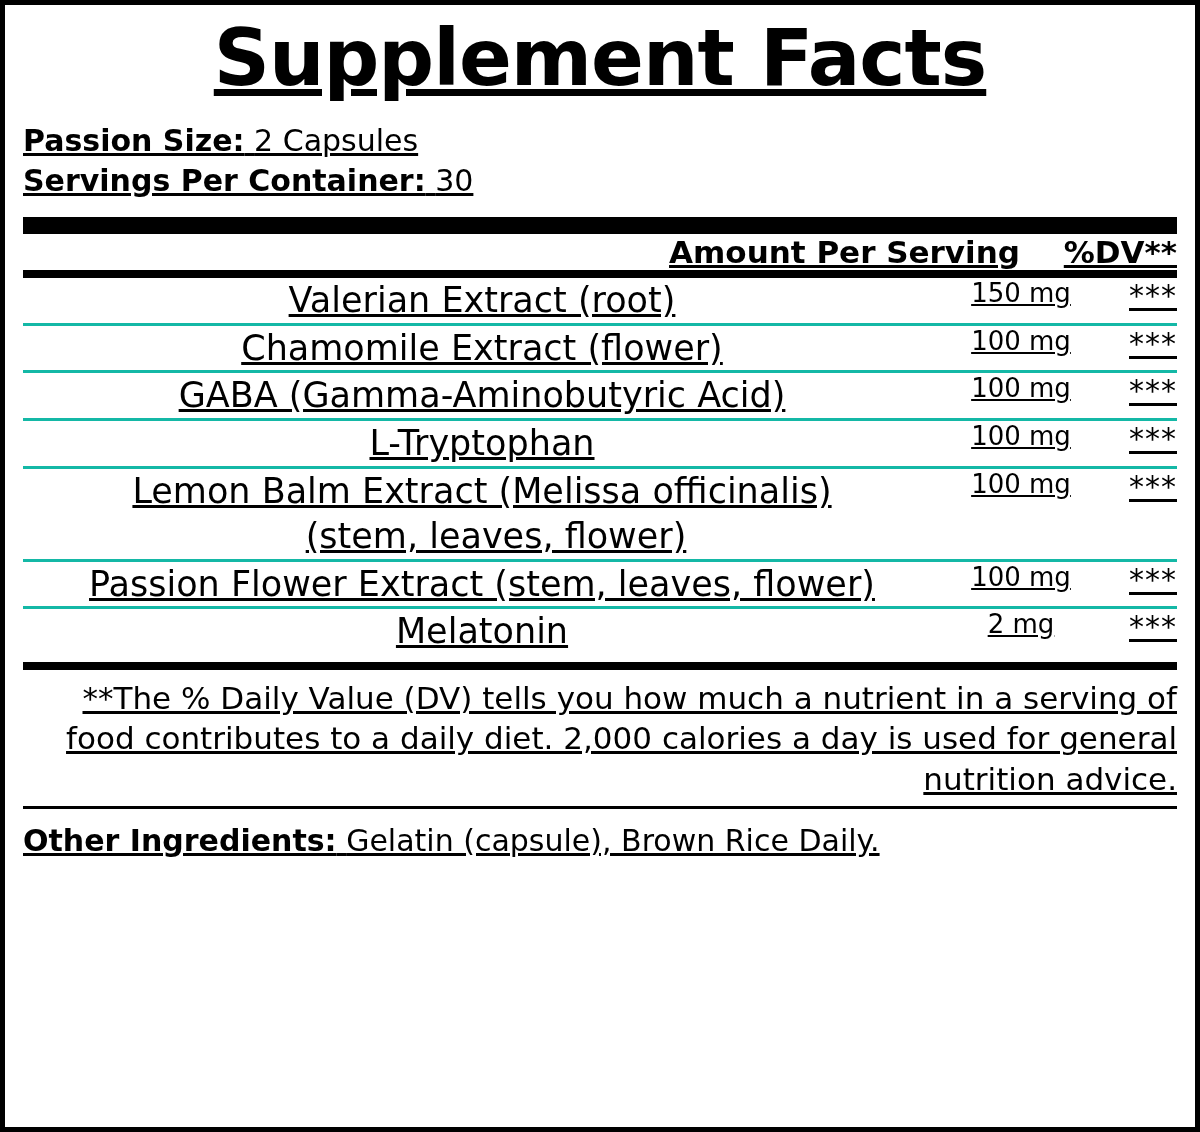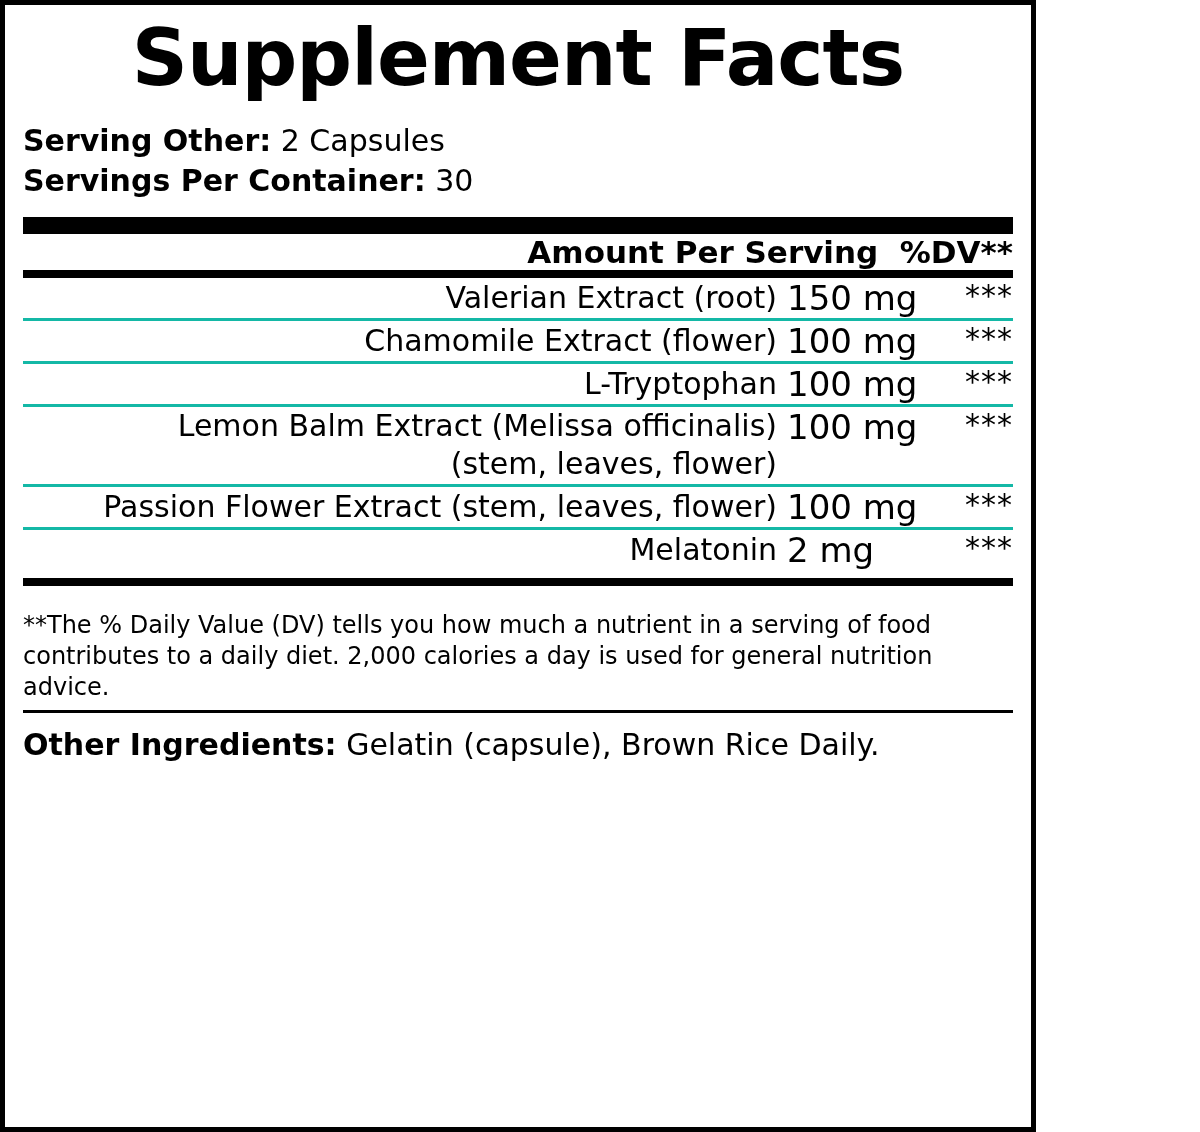--- a/index.html
+++ b/index.html
@@ -5,28 +5,29 @@
   html, body {
     margin: 0;
     padding: 0;
     background: #ffffff;
   }
   body {
     font-family: "DejaVu Sans", sans-serif;
     color: #000000;
   }
   .panel {
-    width: 1036px;
+    width: 1200px;
     height: 1132px;
     box-sizing: border-box;
     background: #ffffff;
     border: 5px solid #000000;
     padding: 0 18px;
     position: relative;
     overflow: hidden;
+    text-decoration: underline;
   }
   .title {
     font-size: 78px;
     font-weight: bold;
     letter-spacing: -1px;
     line-height: 1.0;
     margin: 14px 0 2px 0;
     text-align: center;
     white-space: nowrap;
   }
@@ -72,69 +73,70 @@
     width: 50%;
   }
   .nutrient-row td {
     padding: 9px 0 9px 0;
     border-top: 3px solid #14b8a6;
   }
   .nutrient-row.first td {
     border-top: none;
   }
   .name-cell {
-    text-align: right;
-    font-size: 30px;
+    text-align: center;
+    font-size: 35px;
     line-height: 1.28;
     padding-right: 10px !important;
   }
   .amount-cell {
-    text-align: left;
-    font-size: 34px;
+    text-align: center;
+    font-size: 26px;
     white-space: nowrap;
     width: 140px;
     vertical-align: top !important;
   }
   .dv-cell {
     text-align: right;
     font-size: 30px;
     white-space: nowrap;
     width: 86px;
     vertical-align: top !important;
     letter-spacing: 1px;
   }
   .indent {
     display: block;
     padding-left: 28px;
   }
   .footnotes {
-    font-size: 24px;
+    font-size: 31px;
     line-height: 1.3;
-    padding: 24px 0 6px 0;
+    padding: 8px 0 6px 0;
+    text-align: right;
   }
   .footnotes p {
     margin: 0 0 1px 0;
   }
   .other {
     font-size: 30px;
     padding-top: 12px;
     line-height: 1.3;
   }
   .other b { font-weight: bold; }
 </style>
 </head>
 <body>
 
 <div class="panel">
 
   <div class="title">Supplement Facts</div>
 
   <div class="serving-block">
     <div class="serving-line">
-      <b>Serving Other:</b>
+      <b>Passion Size:</b>
       <span>2 Capsules</span>
     </div>
     <div class="serving-line">
       <b>Servings Per Container:</b>
       <span>30</span>
     </div>
   </div>
 
   <div class="rule-thick"></div>
 
@@ -156,20 +158,25 @@
       <td class="name-cell">Valerian Extract (root)</td>
       <td class="amount-cell">150 mg</td>
       <td class="dv-cell">***</td>
     </tr>
     <tr class="nutrient-row">
       <td class="name-cell">Chamomile Extract (flower)</td>
       <td class="amount-cell">100 mg</td>
       <td class="dv-cell">***</td>
     </tr>
     <tr class="nutrient-row">
+      <td class="name-cell">GABA (Gamma-Aminobutyric Acid)</td>
+      <td class="amount-cell">100 mg</td>
+      <td class="dv-cell">***</td>
+    </tr>
+    <tr class="nutrient-row">
       <td class="name-cell">L-Tryptophan</td>
       <td class="amount-cell">100 mg</td>
       <td class="dv-cell">***</td>
     </tr>
     <tr class="nutrient-row">
       <td class="name-cell">
         <span>Lemon Balm Extract (Melissa officinalis)</span>
         <span class="indent">(stem, leaves, flower)</span>
       </td>
       <td class="amount-cell">100 mg</td>

